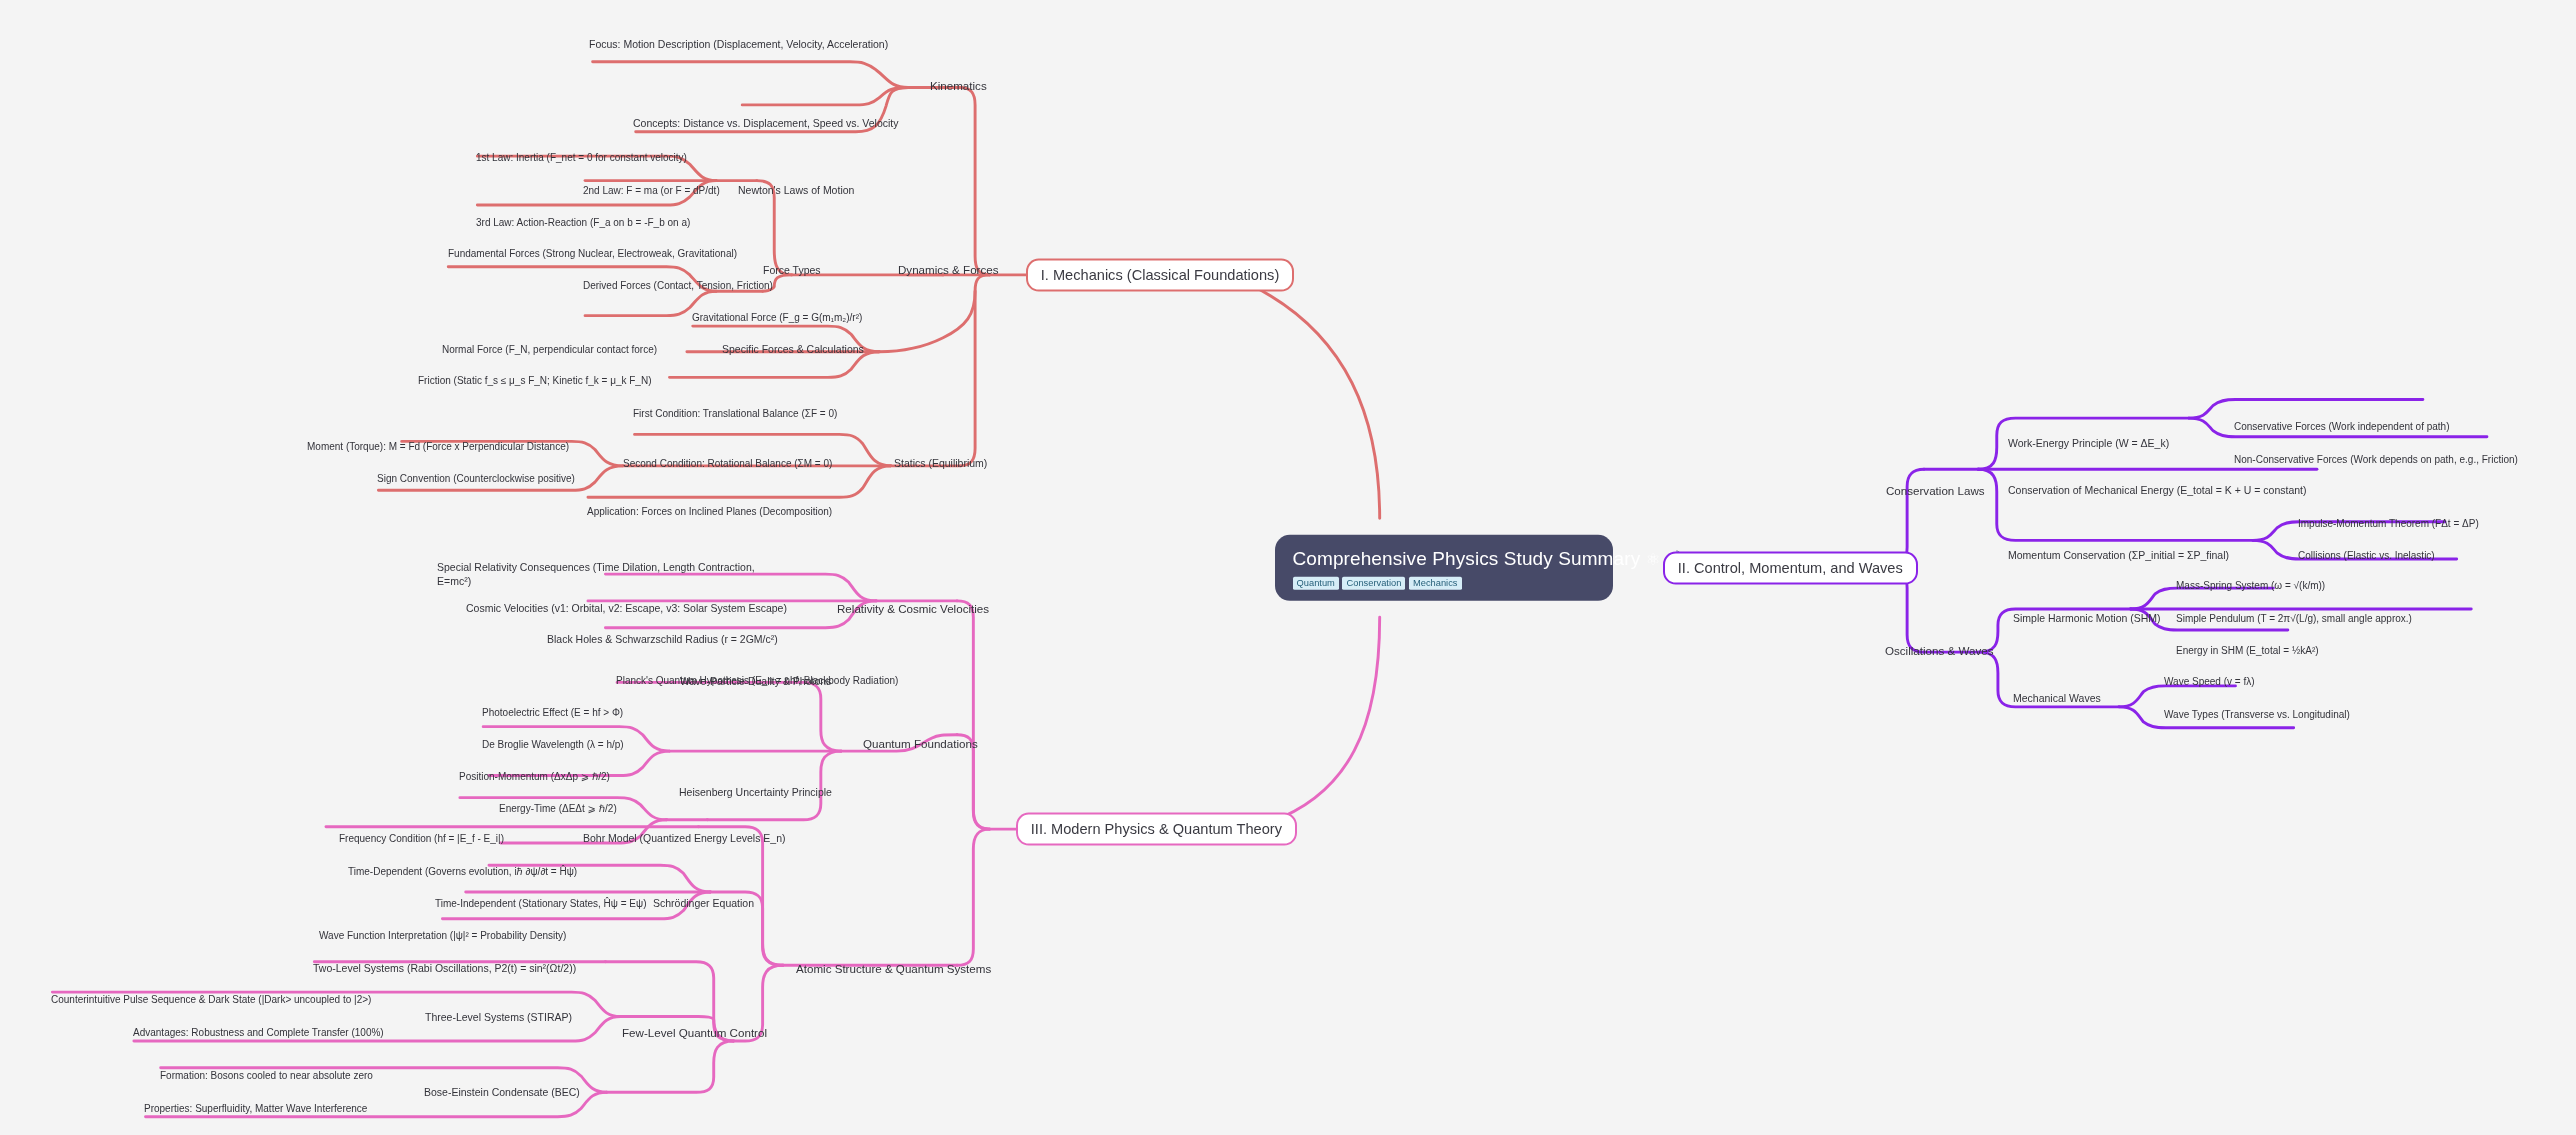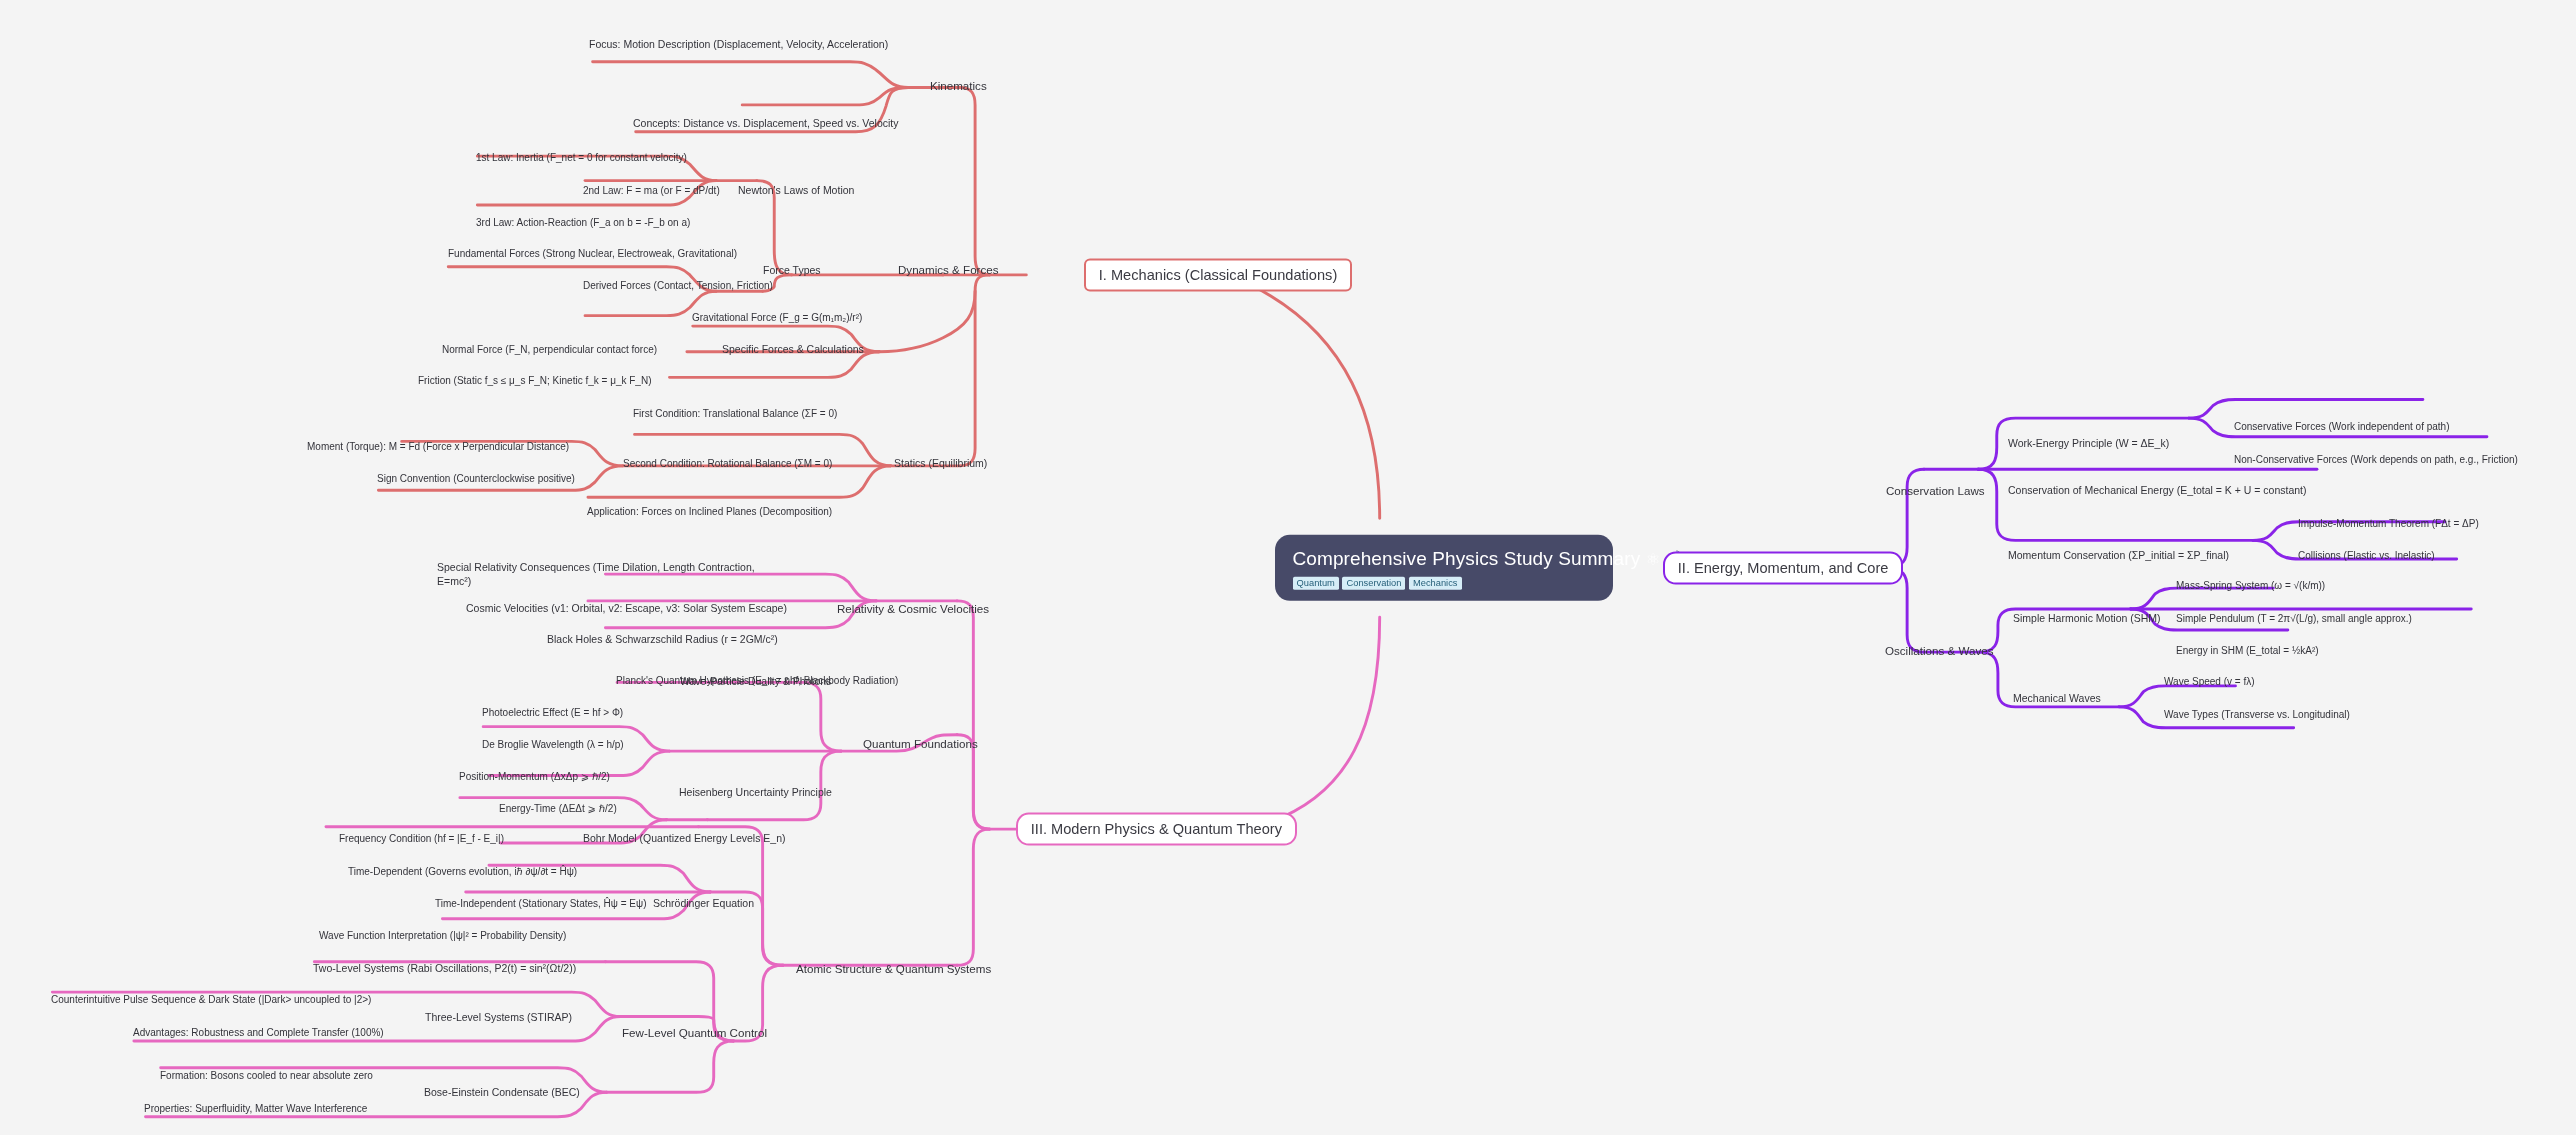--- a/index.html
+++ b/index.html
@@ -196,22 +196,22 @@
     </g>
   </svg>
 
   <div class="root" style="left:1275px;top:568px;width:338px;">
     <div class="root-title"><span>Comprehensive Physics Study Summary</span> <span class="emoji">⚛ 🔬</span></div>
     <div class="root-tags">
       <span class="tag">Quantum</span><span class="tag">Conservation</span><span class="tag">Mechanics</span>
     </div>
   </div>
 
-  <div class="branch-box bb-mech" style="left:1084px;top:275px;border-radius:6px;">I. Mechanics (Classical Foundations)</div>
-  <div class="branch-box bb-energy" style="left:1663px;top:568px;">II. Energy, Momentum, and Core</div>
+  <div class="branch-box bb-mech" style="left:1026px;top:275px;">I. Mechanics (Classical Foundations)</div>
+  <div class="branch-box bb-energy" style="left:1663px;top:568px;">II. Control, Momentum, and Waves</div>
   <div class="branch-box bb-modern" style="left:1016px;top:829px;">III. Modern Physics &amp; Quantum Theory</div>
 
   <div class="node lvl2" style="left:930px;top:86px;">Kinematics</div>
   <div class="node lvl3" style="left:589px;top:45px;text-align:right;">Focus: Motion Description (Displacement, Velocity, Acceleration)</div>
   <div class="node lvl3" style="left:633px;top:124px;">Concepts: Distance vs. Displacement, Speed vs. Velocity</div>
 
   <div class="node lvl2" style="left:898px;top:270px;">Dynamics &amp; Forces</div>
 
   <div class="node lvl3" style="left:738px;top:191px;">Newton's Laws of Motion</div>
   <div class="node lvl4" style="left:476px;top:158px;">1st Law: Inertia (F_net = 0 for constant velocity)</div>

